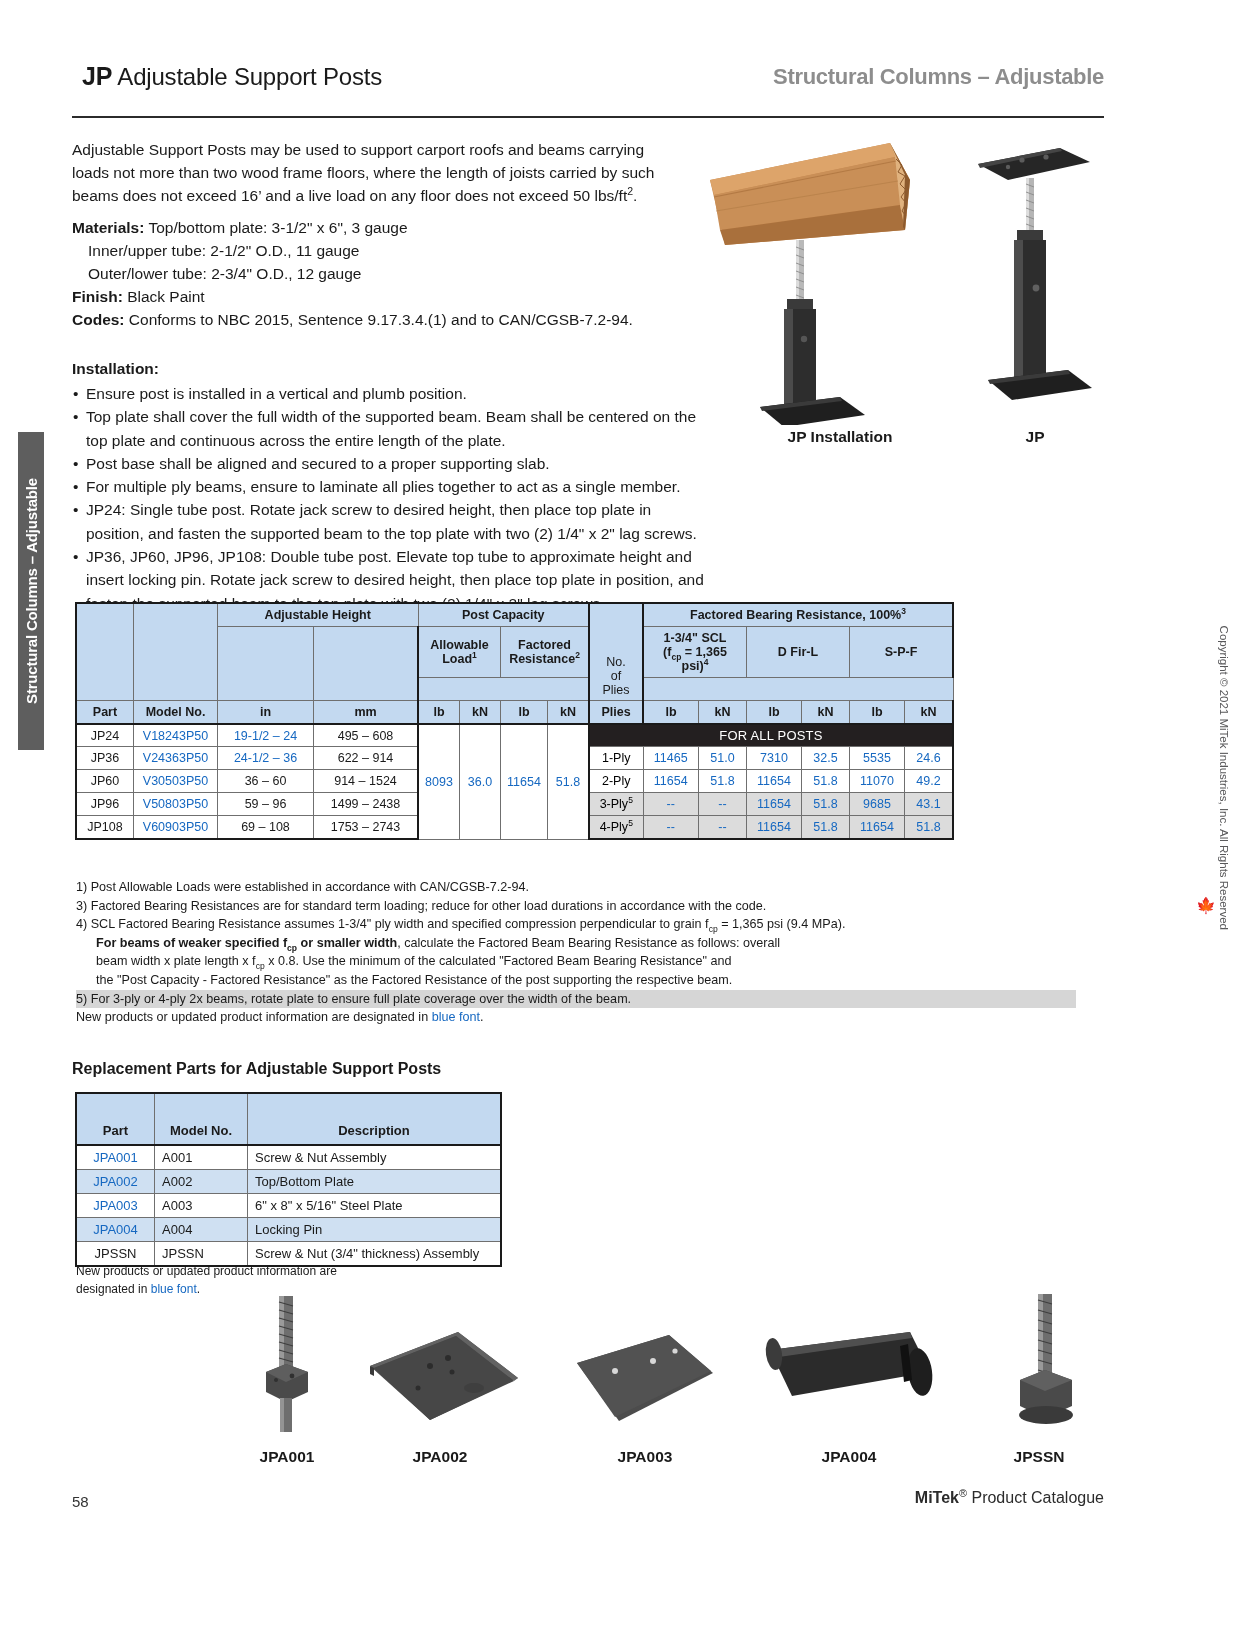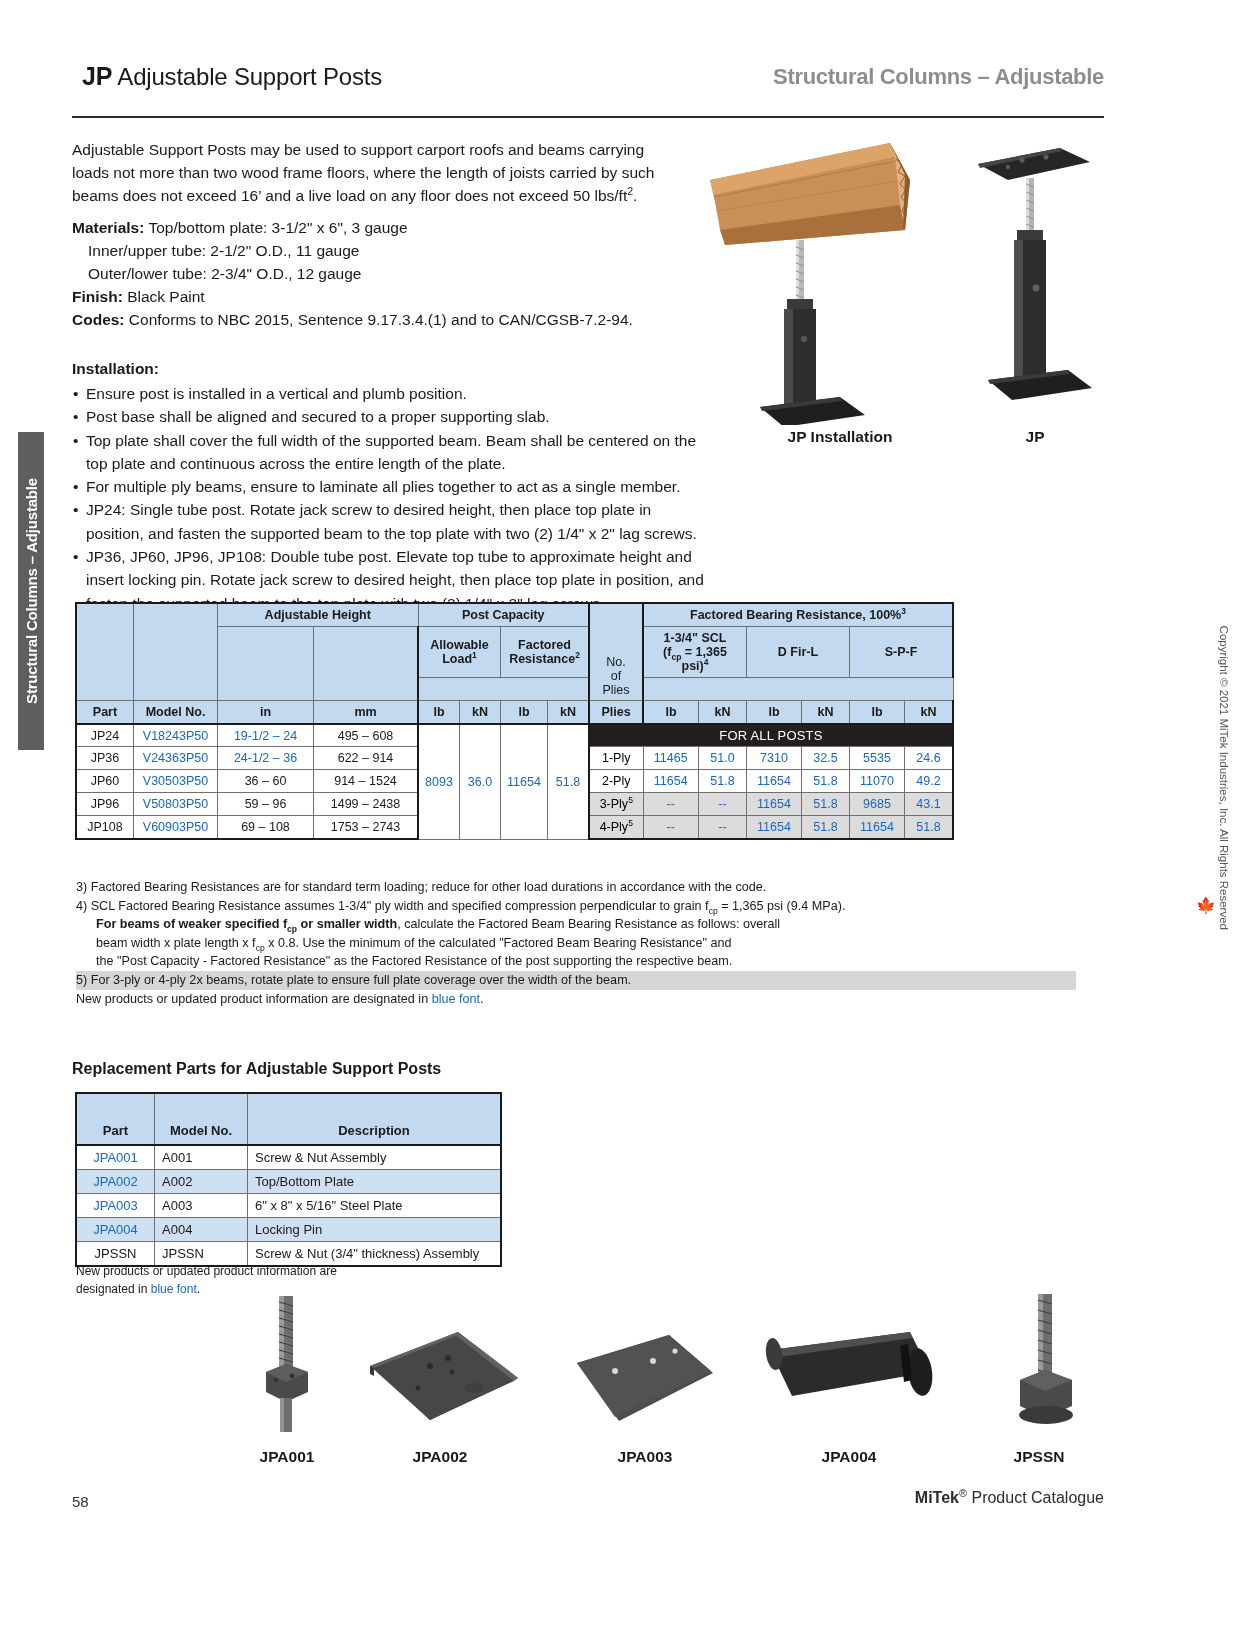--- a/index.html
+++ b/index.html
@@ -300,22 +300,22 @@
   </div>
   <div class="spec-line">
     <b>Codes:</b>
     <span>Conforms to NBC 2015, Sentence 9.17.3.4.(1) and to CAN/CGSB-7.2-94.</span>
   </div>
 </div>
 
 <div class="install-head">Installation:</div>
 <div class="install-list">
   <div class="bullet">Ensure post is installed in a vertical and plumb position.</div>
+  <div class="bullet">Top plate shall cover the full width of the supported beam. Beam shall be centered on the top plate and continuous across the entire length of the plate.</div>
   <div class="bullet">Post base shall be aligned and secured to a proper supporting slab.</div>
-  <div class="bullet">Top plate shall cover the full width of the supported beam. Beam shall be centered on the top plate and continuous across the entire length of the plate.</div>
   <div class="bullet">For multiple ply beams, ensure to laminate all plies together to act as a single member.</div>
   <div class="bullet">JP24: Single tube post. Rotate jack screw to desired height, then place top plate in position, and fasten the supported beam to the top plate with two (2) 1/4" x 2" lag screws.</div>
   <div class="bullet">JP36, JP60, JP96, JP108: Double tube post. Elevate top tube to approximate height and insert locking pin. Rotate jack screw to desired height, then place top plate in position, and fasten the supported beam to the top plate with two (2) 1/4" x 2" lag screws.</div>
 </div>
 
 <div class="art" style="left:700px; top:135px; width:280px; height:290px;">
   <svg width="280" height="290" viewBox="0 0 280 290">
 
     <g>
       <path d="M10 45 L190 8 L210 45 L205 95 L25 110 Z" fill="#c88b52"></path>
@@ -516,20 +516,21 @@
     <td class="blue shaded thick-b">--</td>
     <td class="blue shaded thick-b">11654</td>
     <td class="blue shaded thick-b">51.8</td>
     <td class="blue shaded thick-b">11654</td>
     <td class="blue shaded thick-b thick-r">51.8</td>
   </tr>
 </tbody>
   </table>
 
 <div class="footnotes">
+  <div class="fn">1) Post Allowable Loads were established in accordance with CAN/CGSB-7.2-94.</div>
   <div class="fn">3) Factored Bearing Resistances are for standard term loading; reduce for other load durations in accordance with the code.</div>
   <div class="fn">
     <span>4) SCL Factored Bearing Resistance assumes 1-3/4" ply width and specified compression perpendicular to grain f</span><sub>cp</sub><span> = 1,365 psi (9.4 MPa).</span>
   </div>
   <div class="fn-ind">
     <b><span>For beams of weaker specified f</span><sub>cp</sub><span> or smaller width</span></b><span>, calculate the Factored Beam Bearing Resistance as follows: overall</span>
   </div>
   <div class="fn-ind">
     <span>beam width x plate length x f</span><sub>cp</sub><span> x 0.8. Use the minimum of the calculated "Factored Beam Bearing Resistance" and</span>
   </div>

